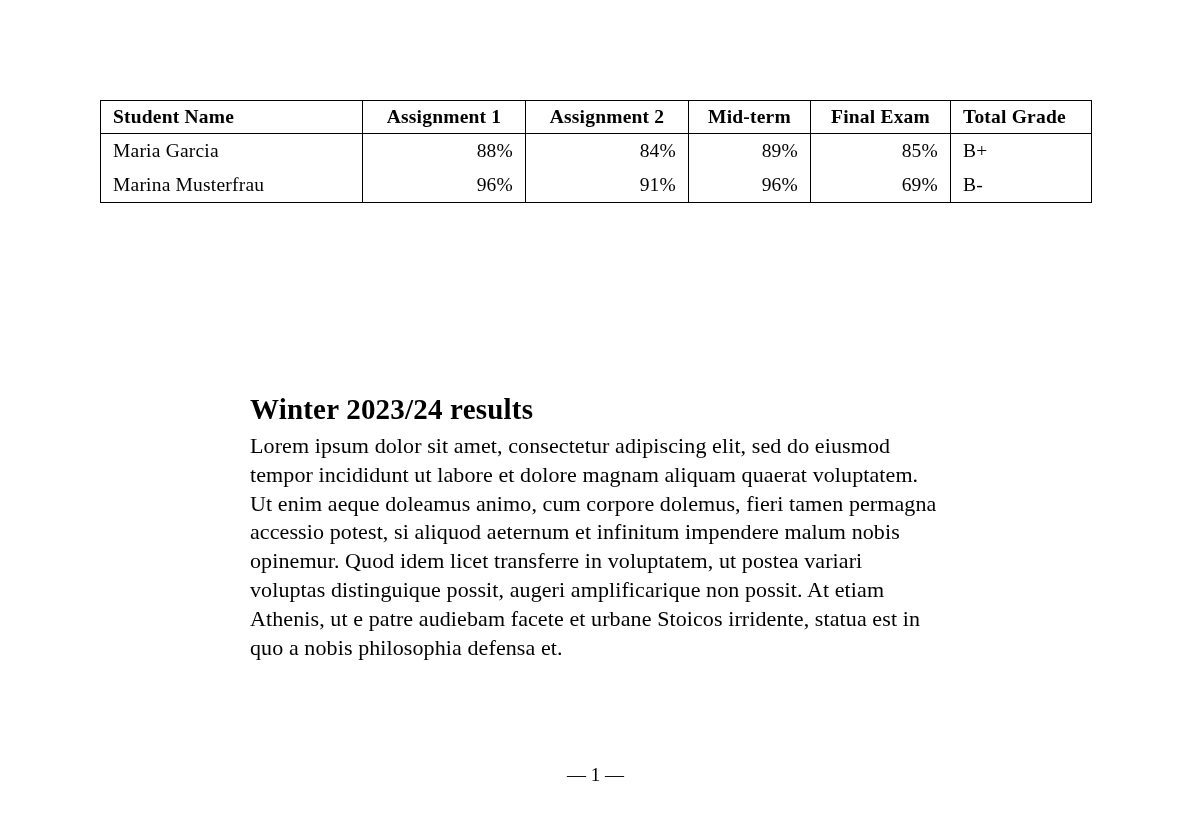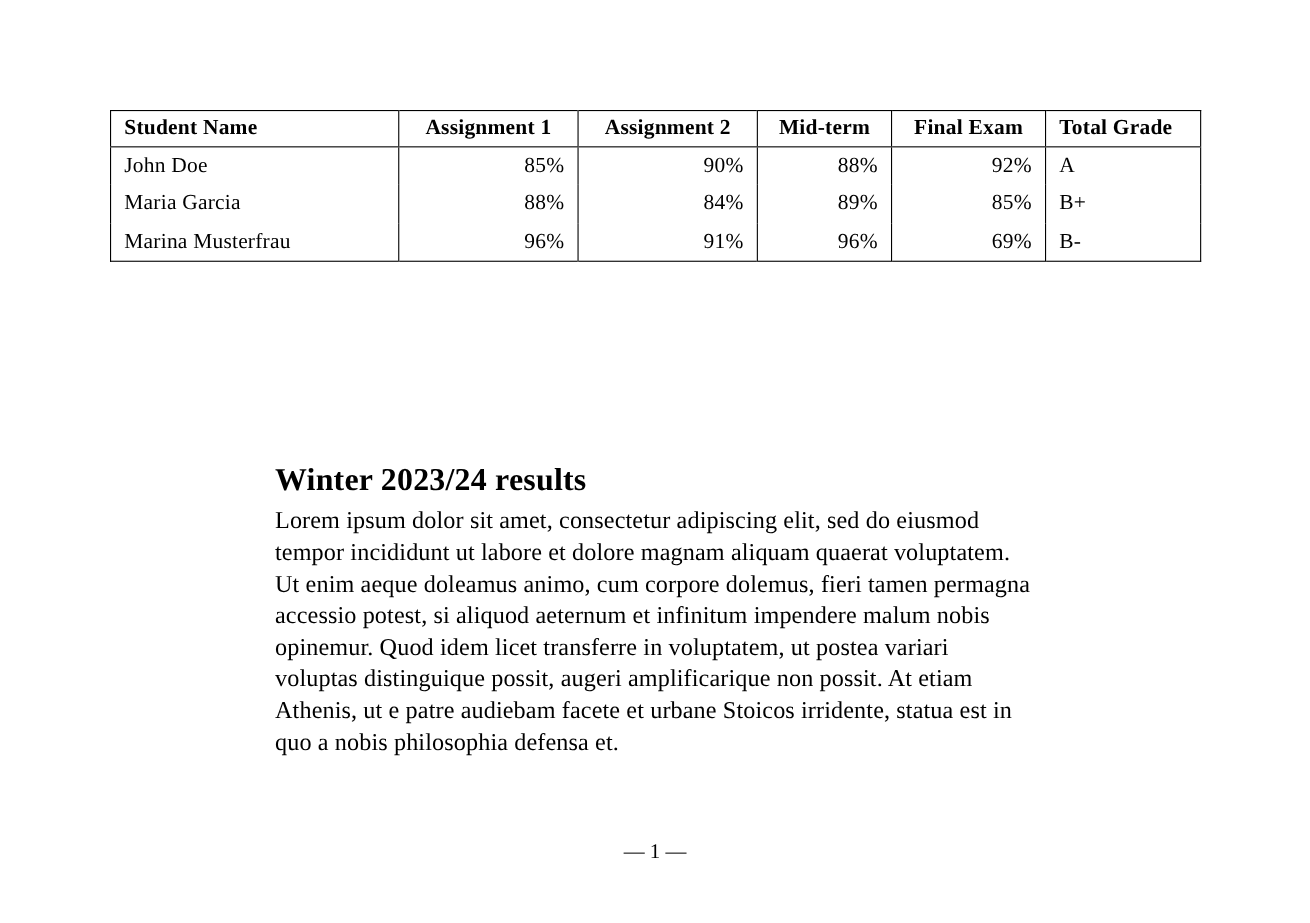--- a/index.html
+++ b/index.html
@@ -47,21 +47,20 @@
   .section {
     position: absolute;
     left: 250px; top: 394px;
     width: 700px;
   }
   .section h1 {
     font-size: 29px;
     line-height: 30px;
     font-weight: bold;
     letter-spacing: 0.2px;
-    margin-top: 27px;
   }
   .section p {
     margin-top: 8px;
     font-size: 22px;
     line-height: 28.8px;
     letter-spacing: 0.1px;
     white-space: pre-line;
   }
 
   
@@ -92,28 +91,20 @@
         <th class="al">Student Name</th>
         <th class="ar">Assignment 1</th>
         <th class="ar">Assignment 2</th>
         <th class="ar">Mid-term</th>
         <th class="ar">Final Exam</th>
         <th class="al">Total Grade</th>
       </tr>
     </thead>
     <tbody>
       <tr>
-        <td class="al">John Doe</td>
-        <td class="ar">85%</td>
-        <td class="ar">90%</td>
-        <td class="ar">88%</td>
-        <td class="ar">92%</td>
-        <td class="al">A</td>
-      </tr>
-      <tr>
         <td class="al">Maria Garcia</td>
         <td class="ar">88%</td>
         <td class="ar">84%</td>
         <td class="ar">89%</td>
         <td class="ar">85%</td>
         <td class="al">B+</td>
       </tr>
       <tr>
         <td class="al">Marina Musterfrau</td>
         <td class="ar">96%</td>

